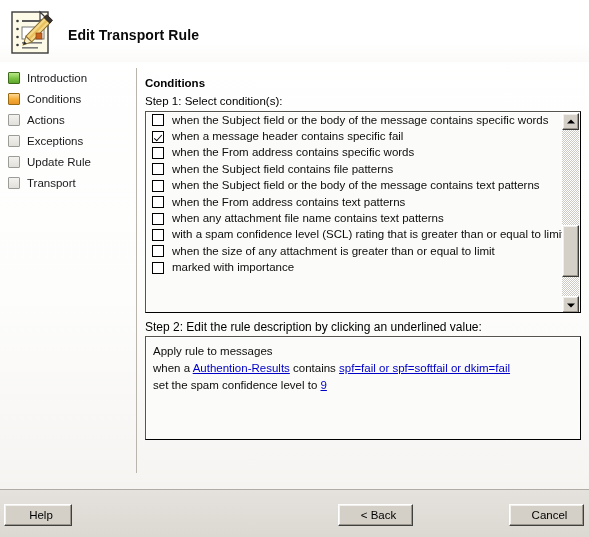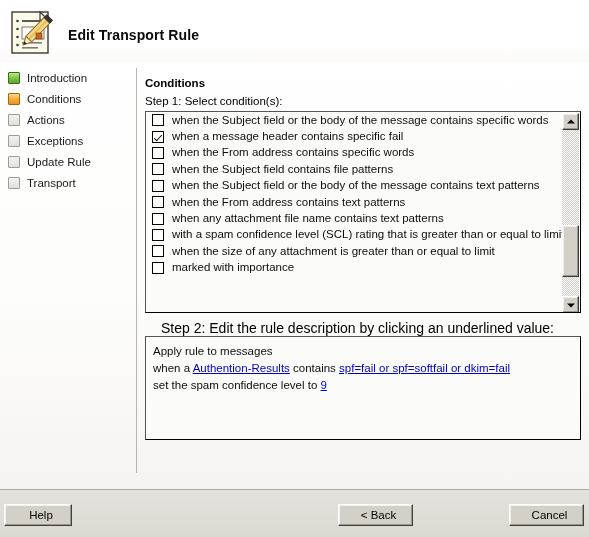--- a/index.html
+++ b/index.html
@@ -201,22 +201,22 @@
     box-sizing: border-box;
     background: #d4d0c8;
     border: 1px solid;
     border-color: #ffffff #3a3a36 #3a3a36 #ffffff;
     box-shadow: inset -1px -1px 0 #9b978f, inset 1px 1px 0 #efeeea;
   }
 
   
   #step2-label {
     position: absolute;
-    left: 16px; top: 250px;
-    font-size: 14px;
+    left: 0; top: 250px;
+    font-size: 12px;
     color: #000;
   }
   #description-box {
     position: absolute;
     left: 0; top: 266px;
     width: 436px; height: 104px;
     background: #fbfbf9;
     border: 1px solid #000000;
     border-top-color: #55544f;
     border-left-color: #55544f;

